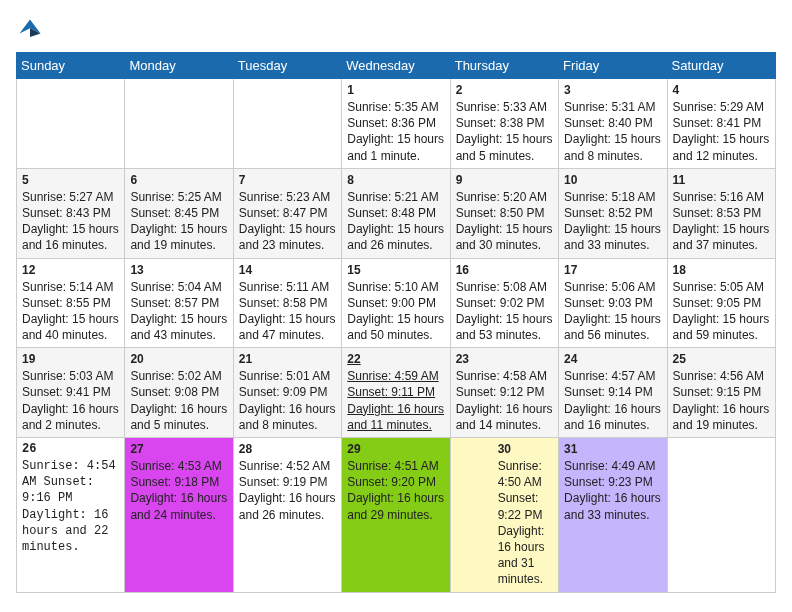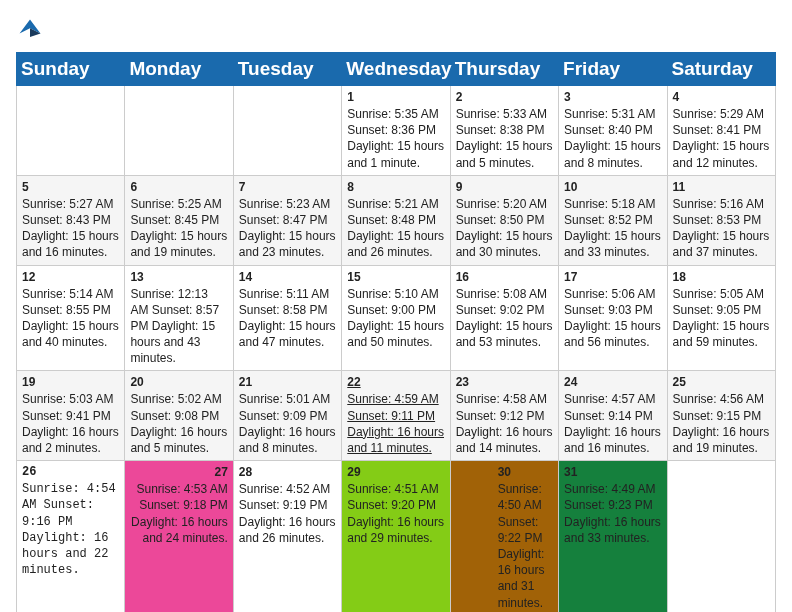--- a/index.html
+++ b/index.html
@@ -44,22 +44,22 @@
       color: #333;
     }
     table {
       width: 100%;
       border-collapse: collapse;
       table-layout: fixed;
     }
     th {
       background-color: #1a6aad;
       color: white;
-      font-size: 19px;
-      font-weight: bold;
+      font-size: 13px;
+      font-weight: normal;
       padding: 5px 4px;
       text-align: left;
       border: 1px solid #1a6aad;
       margin-left: 24px;
     }
     td {
       border: 1px solid #ccc;
       vertical-align: top;
       padding: 4px 5px;
       font-size: 10.5px;
@@ -208,21 +208,21 @@
       <tr>
         <td style="background-color: rgb(255, 255, 255);">
           <div class="day-num">12</div>
           <div class="cell-info">Sunrise: 5:14 AM
 Sunset: 8:55 PM
 Daylight: 15 hours
 and 40 minutes.</div>
         </td>
         <td style="background-color: rgb(255, 255, 255);">
           <div class="day-num">13</div>
-          <div class="cell-info">Sunrise: 12:13 AM
+          <div class="cell-info">Sunrise: 5:04 AM
 Sunset: 8:57 PM
 Daylight: 15 hours
 and 43 minutes.</div>
         </td>
         <td style="background-color: rgb(255, 255, 255);">
           <div class="day-num">14</div>
           <div class="cell-info">Sunrise: 5:11 AM
 Sunset: 8:58 PM
 Daylight: 15 hours
 and 47 minutes.</div>
@@ -308,49 +308,49 @@
         </td>
       </tr>
       <tr>
         <td style="background-color: rgb(255, 255, 255); font-family: Liberation Mono, monospace;">
           <div class="day-num">26</div>
           <div class="cell-info">Sunrise: 4:54 AM
 Sunset: 9:16 PM
 Daylight: 16 hours
 and 22 minutes.</div>
         </td>
-        <td style="background-color: #ec4899; text-align: right;">
+        <td style="background-color: #d946ef;">
           <div class="day-num">27</div>
           <div class="cell-info">Sunrise: 4:53 AM
 Sunset: 9:18 PM
 Daylight: 16 hours
 and 24 minutes.</div>
         </td>
         <td style="background-color: rgb(255, 255, 255);">
           <div class="day-num">28</div>
           <div class="cell-info">Sunrise: 4:52 AM
 Sunset: 9:19 PM
 Daylight: 16 hours
 and 26 minutes.</div>
         </td>
         <td style="background-color: #84cc16;">
           <div class="day-num">29</div>
           <div class="cell-info">Sunrise: 4:51 AM
 Sunset: 9:20 PM
 Daylight: 16 hours
 and 29 minutes.</div>
         </td>
-        <td style="background-color: #a16207; padding-left: 47px;">
+        <td style="background-color: #fef9c3; padding-left: 47px;">
           <div class="day-num">30</div>
           <div class="cell-info">Sunrise: 4:50 AM
 Sunset: 9:22 PM
 Daylight: 16 hours
 and 31 minutes.</div>
         </td>
-        <td style="background-color: #15803d;">
+        <td style="background-color: #c4b5fd;">
           <div class="day-num">31</div>
           <div class="cell-info">Sunrise: 4:49 AM
 Sunset: 9:23 PM
 Daylight: 16 hours
 and 33 minutes.</div>
         </td>
         <td style="background-color: rgb(255, 255, 255);"></td>
       </tr>
     </tbody>
 </table>

